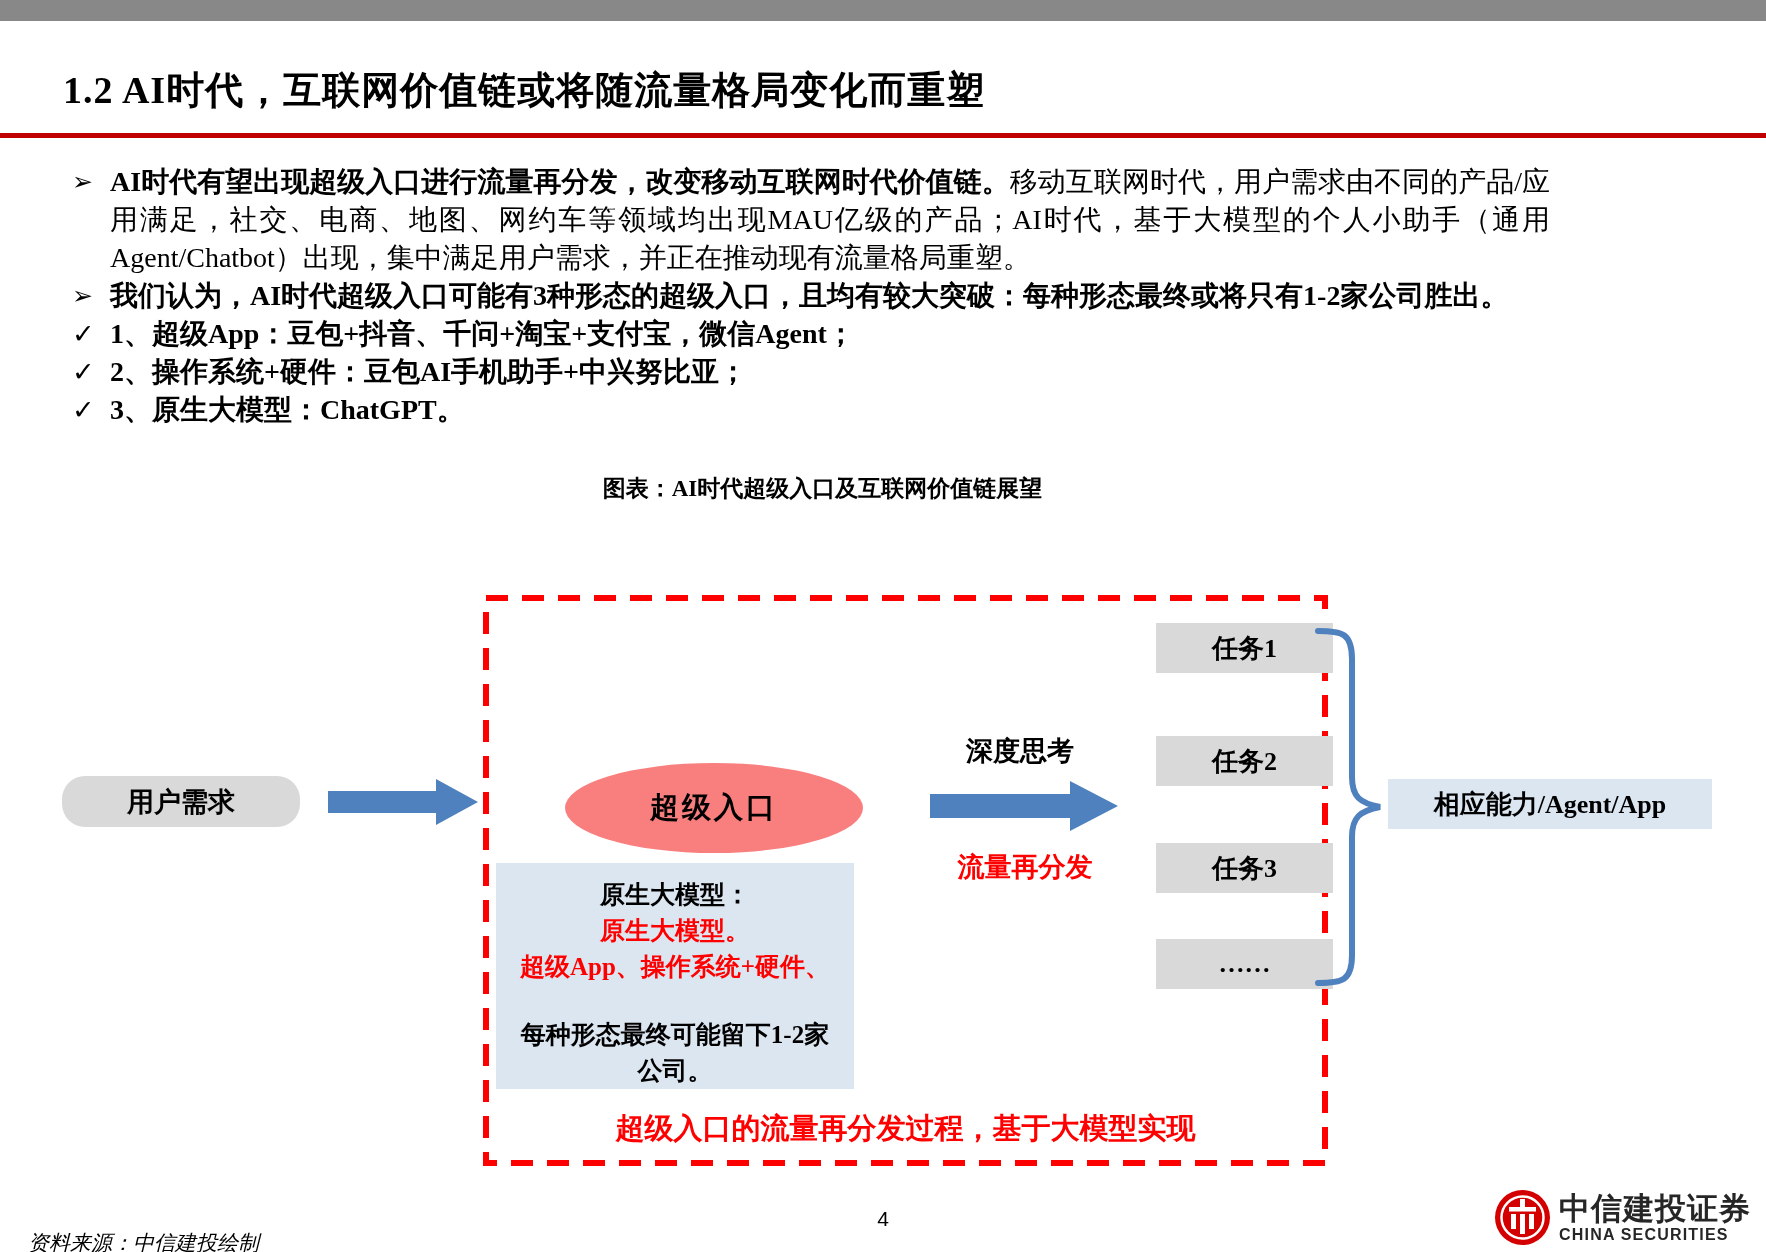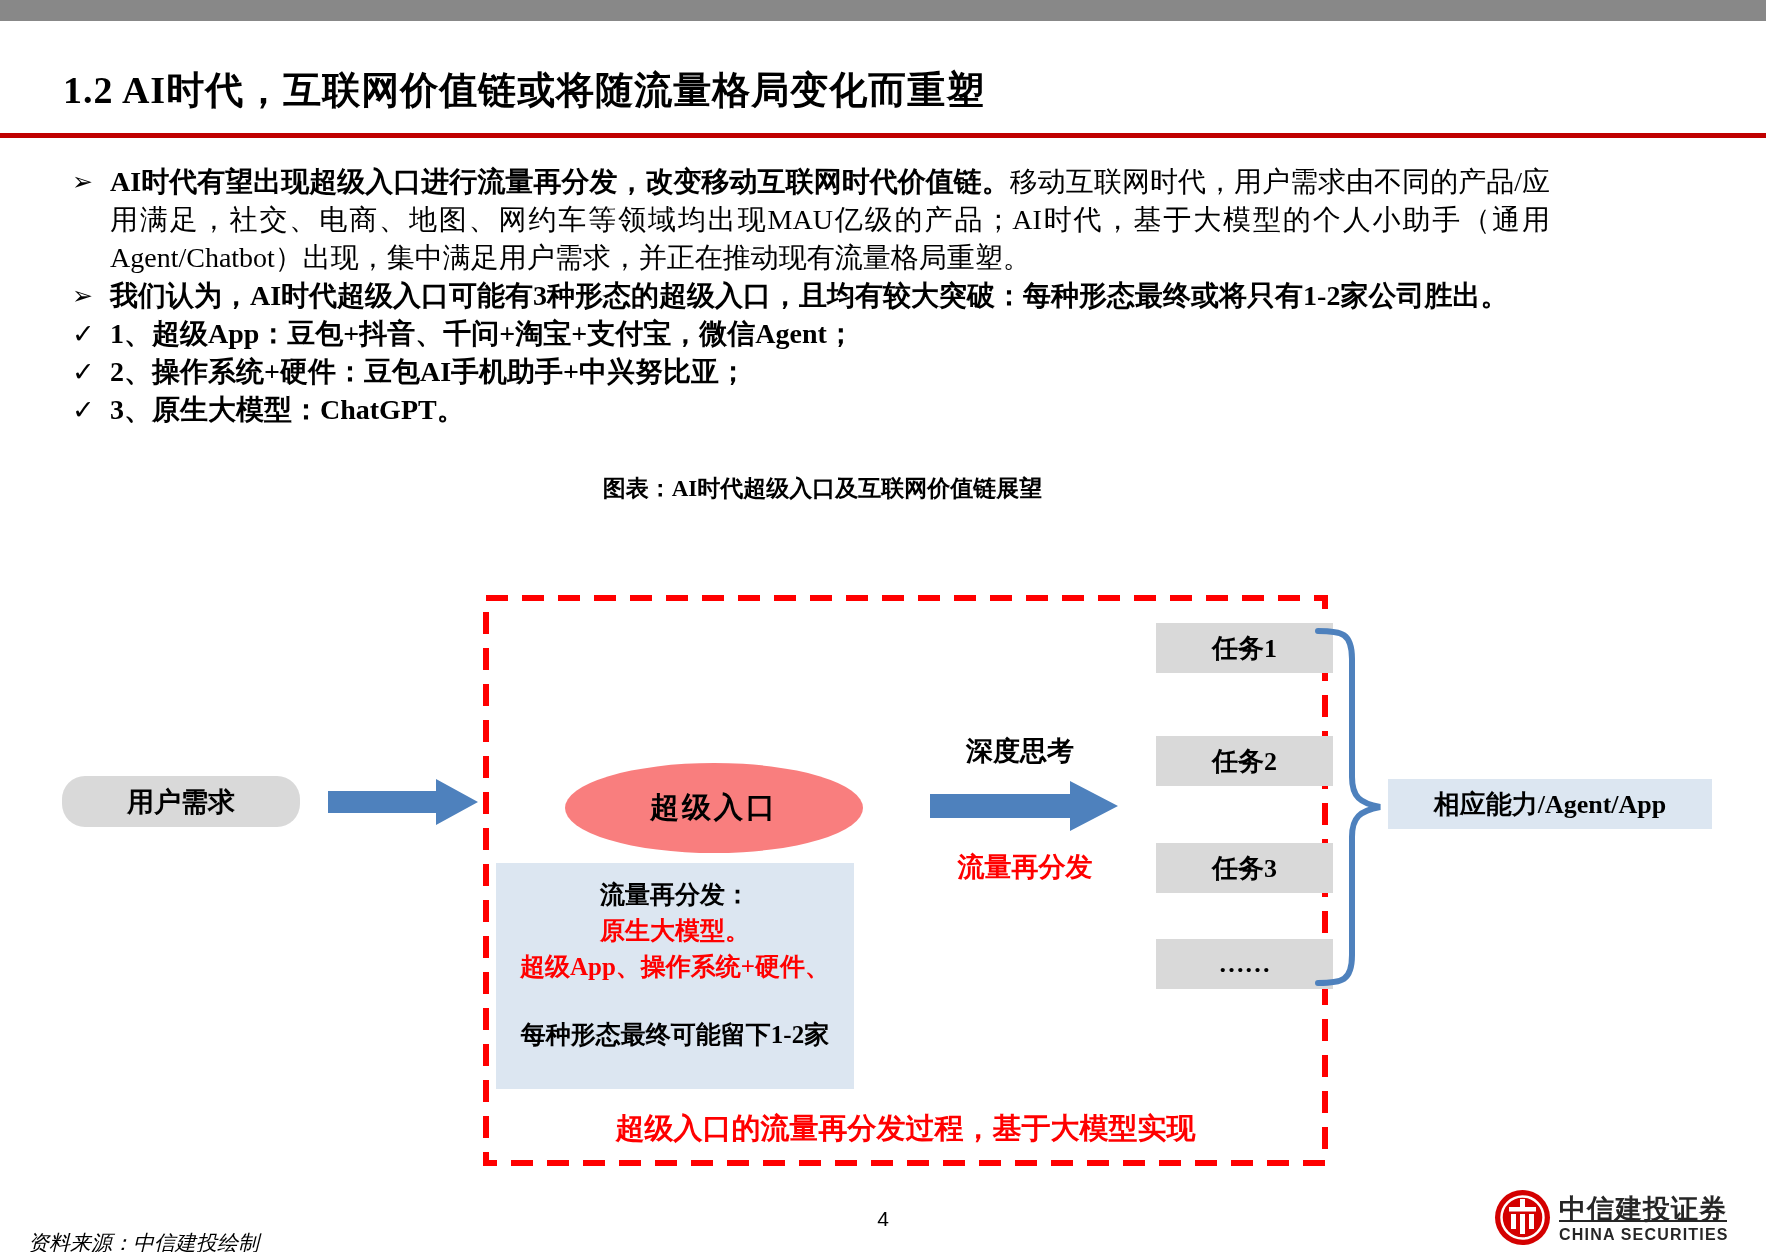--- a/index.html
+++ b/index.html
@@ -63,21 +63,21 @@
     position:absolute; left:1388px; top:758px; width:324px; height:50px; background:#DCE6F1;
     display:flex; align-items:center; justify-content:center; font-size:26px; font-weight:bold;
   }
   .brace-svg { position:absolute; left:1312px; top:604px; }
 
   
   .page-number { position:absolute; left:833px; top:1186px; width:100px; text-align:center; font-size:21px; font-family:"Liberation Sans",sans-serif; }
   .source-note { position:absolute; left:28px; top:1208px; font-size:21px; font-style:italic; }
   .logo { position:absolute; left:1494px; top:1168px; display:flex; align-items:center; }
   .logo-texts { margin-left:8px; font-family:"Liberation Sans",sans-serif; color:#262626; }
-  .logo-cn { font-size:27px; font-weight:bold; letter-spacing:1px; line-height:34px;text-decoration:underline; }
+  .logo-cn { font-size:31px; font-weight:bold; letter-spacing:1px; line-height:34px; }
   .logo-en { font-size:16px; font-weight:bold; letter-spacing:1.2px; line-height:18px; }
 </style>
 </head>
 <body>
 
 <div class="slide">
 
   <div class="page-title">1.2 AI时代，互联网价值链或将随流量格局变化而重塑</div>
   <div class="title-rule"></div>
 
@@ -122,25 +122,26 @@
 
     <div class="deep-think">深度思考</div>
 
     <svg class="arrow-svg" style="left:930px; top:760px;" width="188" height="50">
       <polygon points="0,13 140,13 140,0 188,25 140,50 140,37 0,37" fill="#4E81BD"></polygon>
     </svg>
 
     <div class="redistribute">流量再分发</div>
 
     <div class="forms-box">
-      <div>流量再分发：</div>
+      <div>原生大模型：</div>
       <div class="red">原生大模型。</div>
       <div class="red">超级App、操作系统+硬件、</div>
       <div class="gap"></div>
       <div>每种形态最终可能留下1-2家</div>
+      <div>公司。</div>
     </div>
 
     <div class="bottom-note">超级入口的流量再分发过程，基于大模型实现</div>
 
     <div class="gray-box task" style="top:602px;">任务1</div>
     <div class="gray-box task" style="top:715px;">任务2</div>
     <div class="gray-box task" style="top:822px;">任务3</div>
     <div class="gray-box task" style="top:918px;">……</div>
 
     <svg class="brace-svg" width="74" height="364">

